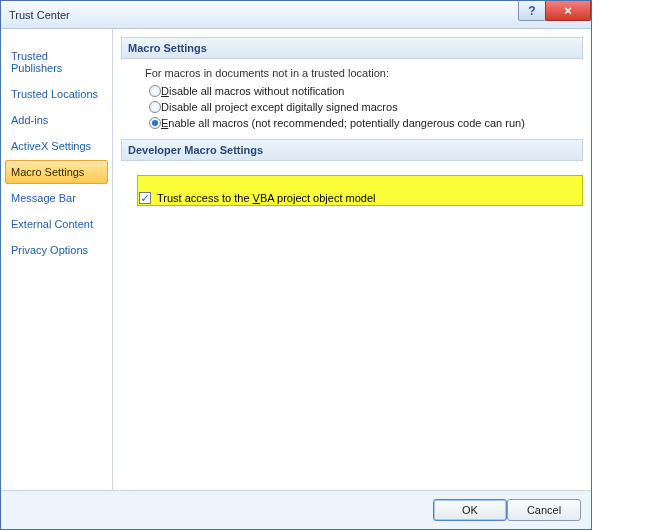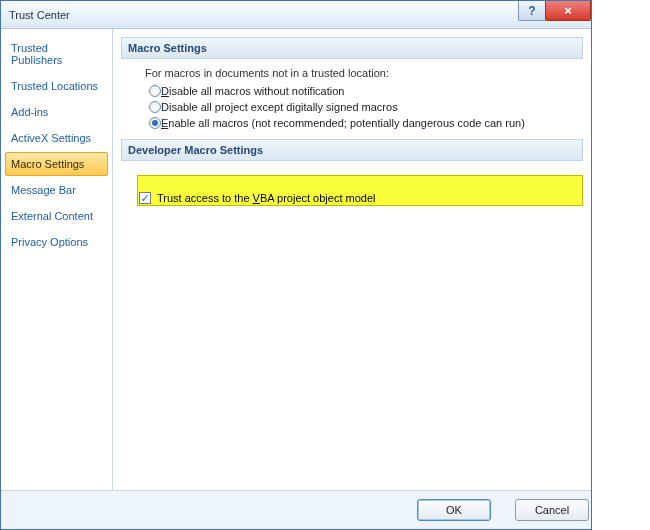--- a/index.html
+++ b/index.html
@@ -7,35 +7,35 @@
   .window { width: 592px; height: 530px; border: 1px solid #4373a8; display: flex; flex-direction: column; background: #fff; }
   .titlebar { height: 28px; background: linear-gradient(#f7fbff, #dde9f7); display: flex; align-items: center; border-bottom: 1px solid #b8c8dc; position: relative; }
   .titlebar .title { color: #1a2d4a; padding-left: 8px; }
   .titlebar .btns { position: absolute; right: 0; top: 0; display: flex; height: 20px; }
   .wbtn { width: 30px; height: 20px; border: 1px solid #7a97b5; border-top: none; margin-left: -1px; display: flex; align-items: center; justify-content: center; background: linear-gradient(#eef5fc,#cadcf0); border-bottom-left-radius: 2px; border-bottom-right-radius: 2px; }
   .wbtn.help { width: 28px; }
   .wbtn.close { width: 46px; background: linear-gradient(#f08080,#d23a2a); border-color: #a03020; }
   .wbtn.close .x { color: #fff; font-weight: bold; font-size: 13px; }
   .wbtn .q { color: #2b5c9b; font-weight: bold; font-size: 12px; }
   .content { flex: 1; display: flex; min-height: 0; }
-  .sidebar { width: 112px; border-right: 1px solid #c9d6e6; padding: 6px 0 6px 4px; display: flex; flex-direction: column; gap: 0; }
+  .sidebar { width: 112px; border-right: 1px solid #c9d6e6; padding: 14px 0 6px 4px; display: flex; flex-direction: column; gap: 0; }
   .side-item { padding: 6px 6px; color: #2160a8; cursor: pointer; border-radius: 2px; margin: 1px 4px 1px 0; }
   .side-item.selected { background: linear-gradient(#ffe8a6,#ffc94f); border: 1px solid #e8a330; color: #3a2a00; padding: 5px 5px; }
   .main { flex: 1; padding: 8px 8px 8px 8px; display: flex; flex-direction: column; overflow: hidden; }
   .section-head { background: linear-gradient(#eef5fb,#dbe7f3); border: 1px solid #c2d3e4; color: #27487b; font-weight: bold; padding: 4px 6px; margin-bottom: 6px; }
   .intro { color: #333; margin: 2px 0 4px 24px; }
   .radio-row { display: flex; align-items: center; gap: 0; margin: 2px 0 2px 28px; color: #222; text-align: right; }
   .radio { width: 12px; height: 12px; border: 1px solid #7a8ba0; border-radius: 50%; background: radial-gradient(#fff,#e2e9f1); display: inline-flex; align-items: center; justify-content: center; }
   .radio.checked::after { content: ""; width: 6px; height: 6px; background: #2d72c8; border-radius: 50%; display: block; }
   .spacer8 { height: 8px; }
   .check-row { display: inline-flex; align-items: center; gap: 6px; margin-left: 16px; padding: 16px 4px 1px 1px; }
   .check-row.hl { background: #faff3a; border: 1px solid #b7be00; }
   .chk { width: 12px; height: 12px; border: 1px solid #6f7b8a; background: #fff; display: inline-flex; align-items: center; justify-content: center; color: #1a5fb4; font-size: 11px; line-height: 1; }
   .chk::after { content: "✓"; transform: translateY(-0.5px); }
-  .footer { border-top: 1px solid #c9d6e6; padding: 8px 2px; display: flex; justify-content: flex-end; gap: 24px; background: #eef4fb; }
+  .footer { border-top: 1px solid #c9d6e6; padding: 8px 10px; display: flex; justify-content: flex-end; gap: 0; background: #eef4fb; }
   .btn { min-width: 74px; height: 22px; border: 1px solid #8a9bb1; background: linear-gradient(#fcfcfd,#e4ebf3); border-radius: 3px; display: inline-flex; align-items: center; justify-content: center; color: #222; cursor: pointer; }
   .btn.default { border-color: #4f86c6; box-shadow: 0 0 0 1px #a7c7ea inset; }
   u { text-decoration: underline; }
 </style>
 </head>
 <body>
 
 <div class="window">
   <div class="titlebar">
     <span class="title">Trust Center</span>

